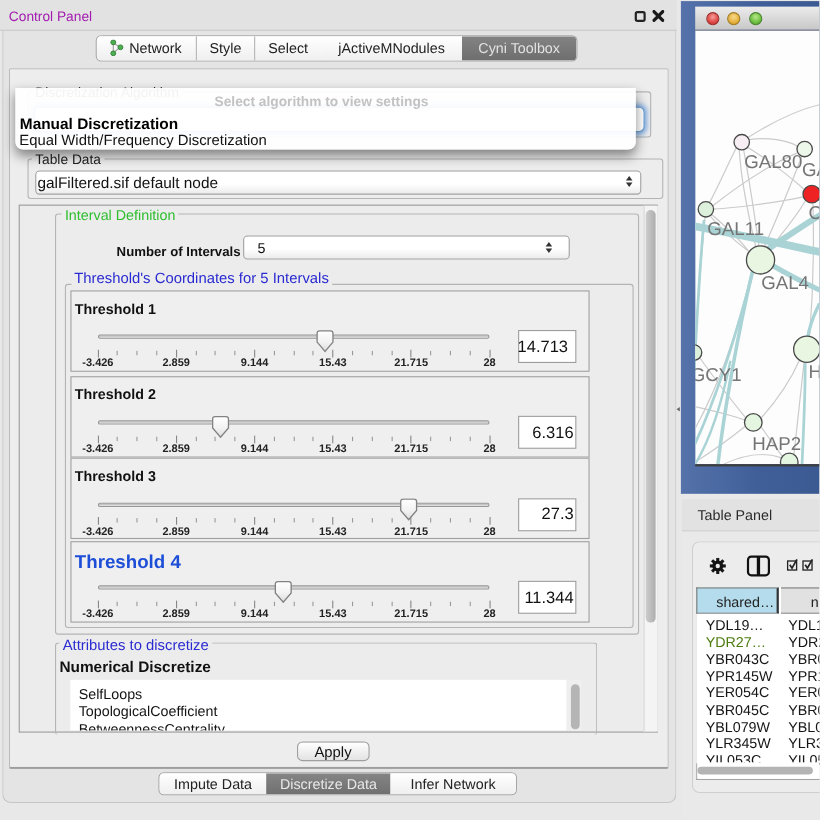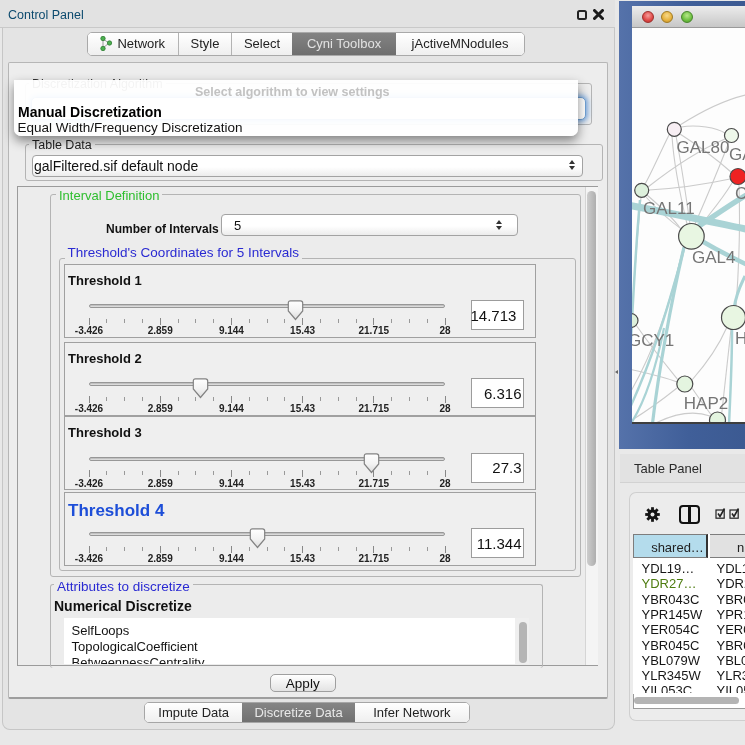--- a/index.html
+++ b/index.html
@@ -13,41 +13,41 @@
 .tickM {position:absolute;width:1px;height:7px;background:#888}
 .tickm {position:absolute;width:1px;height:4px;background:#999}
 .tlab {position:absolute;width:60px;text-align:center;font-size:10px;font-weight:bold;color:#222}
 .gtitle {position:absolute;font-size:12.5px;background:#ececec;padding:0 3px}
 .seg {height:100%;display:flex;align-items:center;justify-content:center;font-size:13px;color:#222;background:linear-gradient(#ffffff,#efefef)}
 </style></head><body>
 <div id="root">
 
 <div class="abs" style="left:2px;top:0;width:613px;height:730px;background:#e4e4e4;border:1px solid #c6c6c6;border-top:none;border-radius:0 0 8px 8px"></div>
 <div class="abs" style="left:0;top:0;width:615px;height:28px;background:#e2e2e2;border-bottom:1px solid #c9c9c9"></div>
-<div class="abs" style="left:8px;top:8px;font-size:12.5px;color:#0c4a6e">Control Panel</div>
+<div class="abs" style="left:8px;top:8px;font-size:12.5px;color:#a21caf">Control Panel</div>
 <div class="abs" style="left:577px;top:10px;width:10px;height:10px;border:2px solid #222;border-radius:2.5px"></div>
 <svg class="abs" style="left:593px;top:9px" width="11" height="11" viewBox="0 0 11 11">
       <path d="M1.5,1.5 L9.5,9.5 M9.5,1.5 L1.5,9.5" stroke="#1a1a1a" stroke-width="3" stroke-linecap="round"></path>
     </svg>
 
 <div class="abs" style="left:8px;top:62px;width:600px;height:636.5px;background:#ededed;border:1px solid #b6b6b6;border-bottom:2px solid #9e9e9e;border-radius:2px"></div>
 
 <div class="abs" style="left:86.5px;top:31.5px;width:438.5px;height:24px;border:1px solid #a9a9a9;border-radius:5px;overflow:hidden;display:flex;background:#fff">
  <div class="seg" style="width:91px"><svg width="13" height="15" viewBox="0 0 13 15" style="margin-right:4px">
           <line x1="3" y1="3" x2="9" y2="7" stroke="#9a9a9a"></line>
           <line x1="3" y1="12" x2="9" y2="7" stroke="#9a9a9a"></line>
           <line x1="3" y1="3" x2="3" y2="12" stroke="#9a9a9a"></line>
           <circle cx="3" cy="2.5" r="2.2" fill="#4caf50" stroke="#2e7d32" stroke-width="0.8"></circle>
           <circle cx="9.5" cy="7" r="2.2" fill="#4caf50" stroke="#2e7d32" stroke-width="0.8"></circle>
           <circle cx="3" cy="12.5" r="2.2" fill="#4caf50" stroke="#2e7d32" stroke-width="0.8"></circle>
         </svg>Network</div>
  <div class="seg" style="width:53px;border-left:1px solid #b3b3b3">Style</div>
  <div class="seg" style="width:61.5px;border-left:1px solid #b3b3b3">Select</div>
+ <div class="seg" style="width:128.5px">jActiveMNodules</div>
  <div class="seg" style="width:104.5px;background:linear-gradient(#838383,#6e6e6e);color:#e2e2e2">Cyni Toolbox</div>
- <div class="seg" style="width:128.5px">jActiveMNodules</div>
 </div>
 
 <div class="abs" style="left:25px;top:83px;width:567px;height:42px;border:1px solid #b4b4b4;border-radius:3px"></div>
 <div class="gtitle" style="left:29px;top:76.5px;color:#333;background:#ededed">Discretization Algorithm</div>
 <div class="abs" style="left:31px;top:97px;width:555px;height:23px;background:#fff;border:1.5px solid #6f9fd2;border-radius:5px;box-shadow:0 0 5px 2px rgba(90,150,220,0.75)"></div>
 
 <div class="abs" style="left:25px;top:144px;width:578px;height:37px;border:1px solid #b4b4b4;border-radius:3px"></div>
 <div class="gtitle" style="left:29px;top:137.5px;color:#222;background:#ededed">Table Data</div>
 <div class="abs combo" style="left:31.5px;top:154.5px;width:551px;height:22px"></div>
 <div class="abs" style="left:34px;top:157.5px;font-size:14px;color:#111">galFiltered.sif default node</div>

